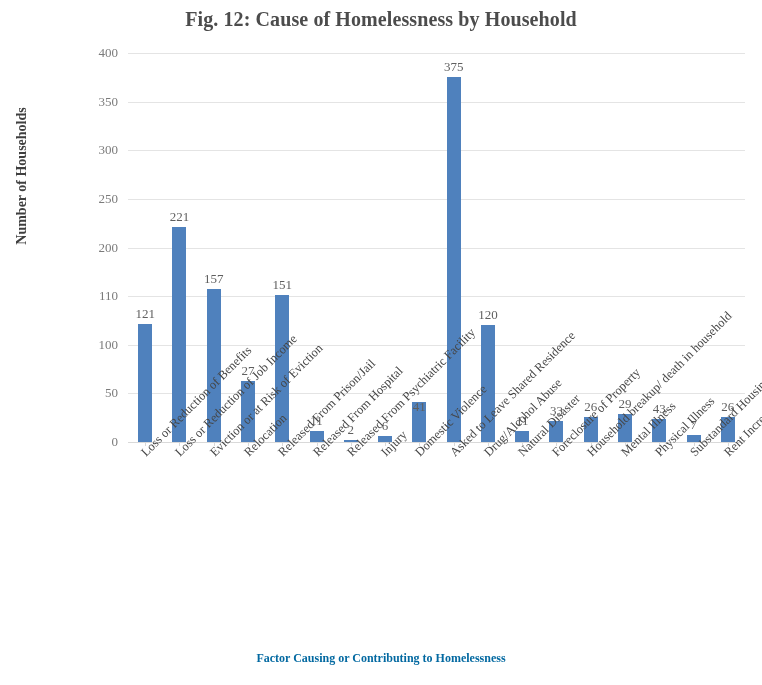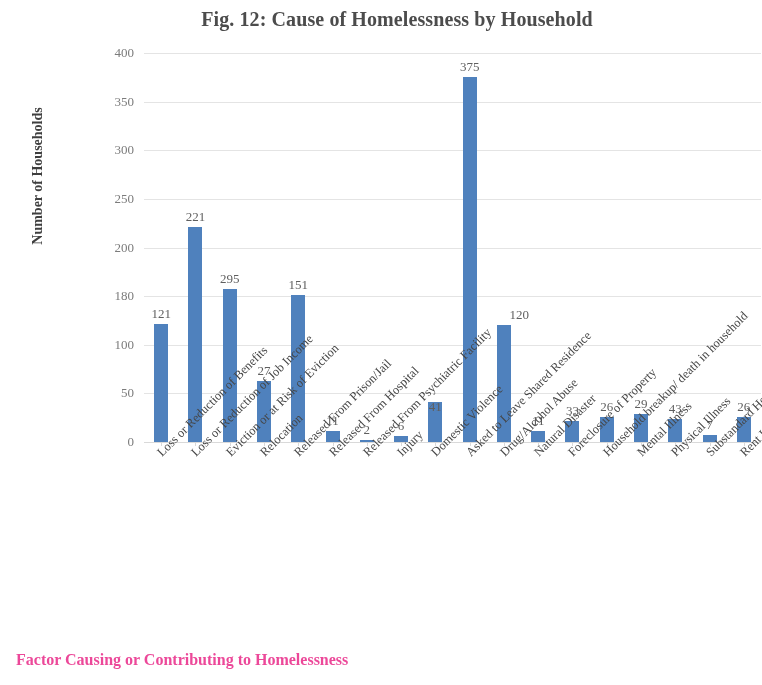--- a/index.html
+++ b/index.html
@@ -4,21 +4,21 @@
 <style>
   html,body{margin:0;padding:0;}
   body{
     width:762px;height:685px;
     background:#ffffff;
     font-family:"Liberation Serif", serif;
     color:#404040;
     overflow:hidden;
     position:relative;
   }
-  #chart-figure{position:absolute;left:16px;top:0;width:644px;height:685px;}
+  #chart-figure{position:absolute;left:0;top:0;width:644px;height:685px;}
 
   #chart-title{
     position:absolute;left:0;top:8px;width:762px;
     text-align:center;
     font-size:20px;font-weight:bold;
     color:#4c4c4c;
     letter-spacing:.1px;
   }
 
   
@@ -83,41 +83,42 @@
     position:absolute;
     font-size:12.5px;
     color:#454545;
     white-space:nowrap;
     transform:rotate(-45deg);
     transform-origin:left top;
     line-height:1;
   }
   #x-axis-title{
     position:absolute;left:0;top:651px;width:762px;
-    font-size:16px;font-weight:bold;color:#ec4899;
+    text-align:center;
+    font-size:12px;font-weight:bold;color:#0369a1;
   }
 </style>
 </head>
 <body>
 
 <div id="chart-figure">
 
   <div id="chart-title">Fig. 12: Cause of Homelessness by Household</div>
 
   <div id="y-axis-title-wrap">
     <div id="y-axis-title">Number of Households</div>
   </div>
 
   <div id="y-tick-labels">
       <div class="y-tick-label" style="top: -7px;">400</div>
       <div class="y-tick-label" style="top: 41.625px;">350</div>
       <div class="y-tick-label" style="top: 90.25px;">300</div>
       <div class="y-tick-label" style="top: 138.875px;">250</div>
       <div class="y-tick-label" style="top: 187.5px;">200</div>
-      <div class="y-tick-label" style="top: 236.125px;">180</div>
+      <div class="y-tick-label" style="top: 236.125px;">110</div>
       <div class="y-tick-label" style="top: 284.75px;">100</div>
       <div class="y-tick-label" style="top: 333.375px; text-align: right;">50</div>
       <div class="y-tick-label" style="top: 382px;">0</div>
     </div>
 
   <div id="plot-area">
     <div id="gridlines">
         <div class="gridline" style="top: 0px;"></div>
         <div class="gridline" style="top: 48.625px;"></div>
         <div class="gridline" style="top: 97.25px;"></div>
@@ -130,21 +131,21 @@
       </div>
     <div id="bars">
         <div class="bar" title="Loss or Reduction of Benefits: 121" style="left: 10.1389px; height: 117.672px; background: rgb(79, 129, 189);"></div>
         <div class="tick-mark" style="left: 17.1389px;"></div>
         <div class="bar-value" style="left: -7.86111px; top: 254.327px;">121</div>
         <div class="bar" title="Loss or Reduction of Job Income: 221" style="left: 44.4167px; height: 214.922px; background: rgb(79, 129, 189);"></div>
         <div class="tick-mark" style="left: 51.4167px;"></div>
         <div class="bar-value" style="left: 26.4167px; top: 157.077px;">221</div>
         <div class="bar" title="Eviction or at Risk of Eviction: 157" style="left: 78.6944px; height: 152.683px; background: rgb(79, 129, 189);"></div>
         <div class="tick-mark" style="left: 85.6944px;"></div>
-        <div class="bar-value" style="left: 60.6944px; top: 219.317px;">295</div>
+        <div class="bar-value" style="left: 60.6944px; top: 219.317px;">157</div>
         <div class="bar" title="Relocation: 63" style="left: 112.972px; height: 61.2675px; background: rgb(79, 129, 189);"></div>
         <div class="tick-mark" style="left: 119.972px;"></div>
         <div class="bar-value" style="left: 94.9722px; top: 310.733px;">27</div>
         <div class="bar" title="Released From Prison/Jail: 151" style="left: 147.25px; height: 146.847px; background: rgb(79, 129, 189);"></div>
         <div class="tick-mark" style="left: 154.25px;"></div>
         <div class="bar-value" style="left: 129.25px; top: 225.153px;">151</div>
         <div class="bar" title="Released From Hospital: 11" style="left: 181.528px; height: 10.6975px; background: rgb(79, 129, 189);"></div>
         <div class="tick-mark" style="left: 188.528px;"></div>
         <div class="bar-value" style="left: 163.528px; top: 361.303px;">11</div>
         <div class="bar" title="Released From Psychiatric Facility: 2" style="left: 215.806px; height: 1.945px; background: rgb(79, 129, 189);"></div>
@@ -154,21 +155,21 @@
         <div class="tick-mark" style="left: 257.083px;"></div>
         <div class="bar-value" style="left: 232.083px; top: 366.165px;">6</div>
         <div class="bar" title="Domestic Violence: 41" style="left: 284.361px; height: 39.8725px; background: rgb(79, 129, 189);"></div>
         <div class="tick-mark" style="left: 291.361px;"></div>
         <div class="bar-value" style="left: 266.361px; top: 332.127px; margin-top: 15px;">41</div>
         <div class="bar" title="Asked to Leave Shared Residence: 375" style="left: 318.639px; height: 364.688px; background: rgb(79, 129, 189);"></div>
         <div class="tick-mark" style="left: 325.639px;"></div>
         <div class="bar-value" style="left: 300.639px; top: 7.3125px;">375</div>
         <div class="bar" title="Drug/Alcohol Abuse: 120" style="left: 352.917px; height: 116.7px; background: rgb(79, 129, 189);"></div>
         <div class="tick-mark" style="left: 359.917px;"></div>
-        <div class="bar-value" style="left: 334.917px; top: 255.3px; text-align: right;">120</div>
+        <div class="bar-value" style="left: 334.917px; top: 255.3px;">120</div>
         <div class="bar" title="Natural Disaster: 11" style="left: 387.194px; height: 10.6975px; background: rgb(79, 129, 189);"></div>
         <div class="tick-mark" style="left: 394.194px;"></div>
         <div class="bar-value" style="left: 369.194px; top: 361.303px;">11</div>
         <div class="bar" title="Foreclosure of Property: 22" style="left: 421.472px; height: 21.395px; background: rgb(79, 129, 189);"></div>
         <div class="tick-mark" style="left: 428.472px;"></div>
         <div class="bar-value" style="left: 403.472px; top: 350.605px;">33</div>
         <div class="bar" title="Household breakup/ death in household: 26" style="left: 455.75px; height: 25.285px; background: rgb(79, 129, 189);"></div>
         <div class="tick-mark" style="left: 462.75px;"></div>
         <div class="bar-value" style="left: 437.75px; top: 346.715px;">26</div>
         <div class="bar" title="Mental Illness: 29" style="left: 490.028px; height: 28.2025px; background: rgb(79, 129, 189);"></div>

